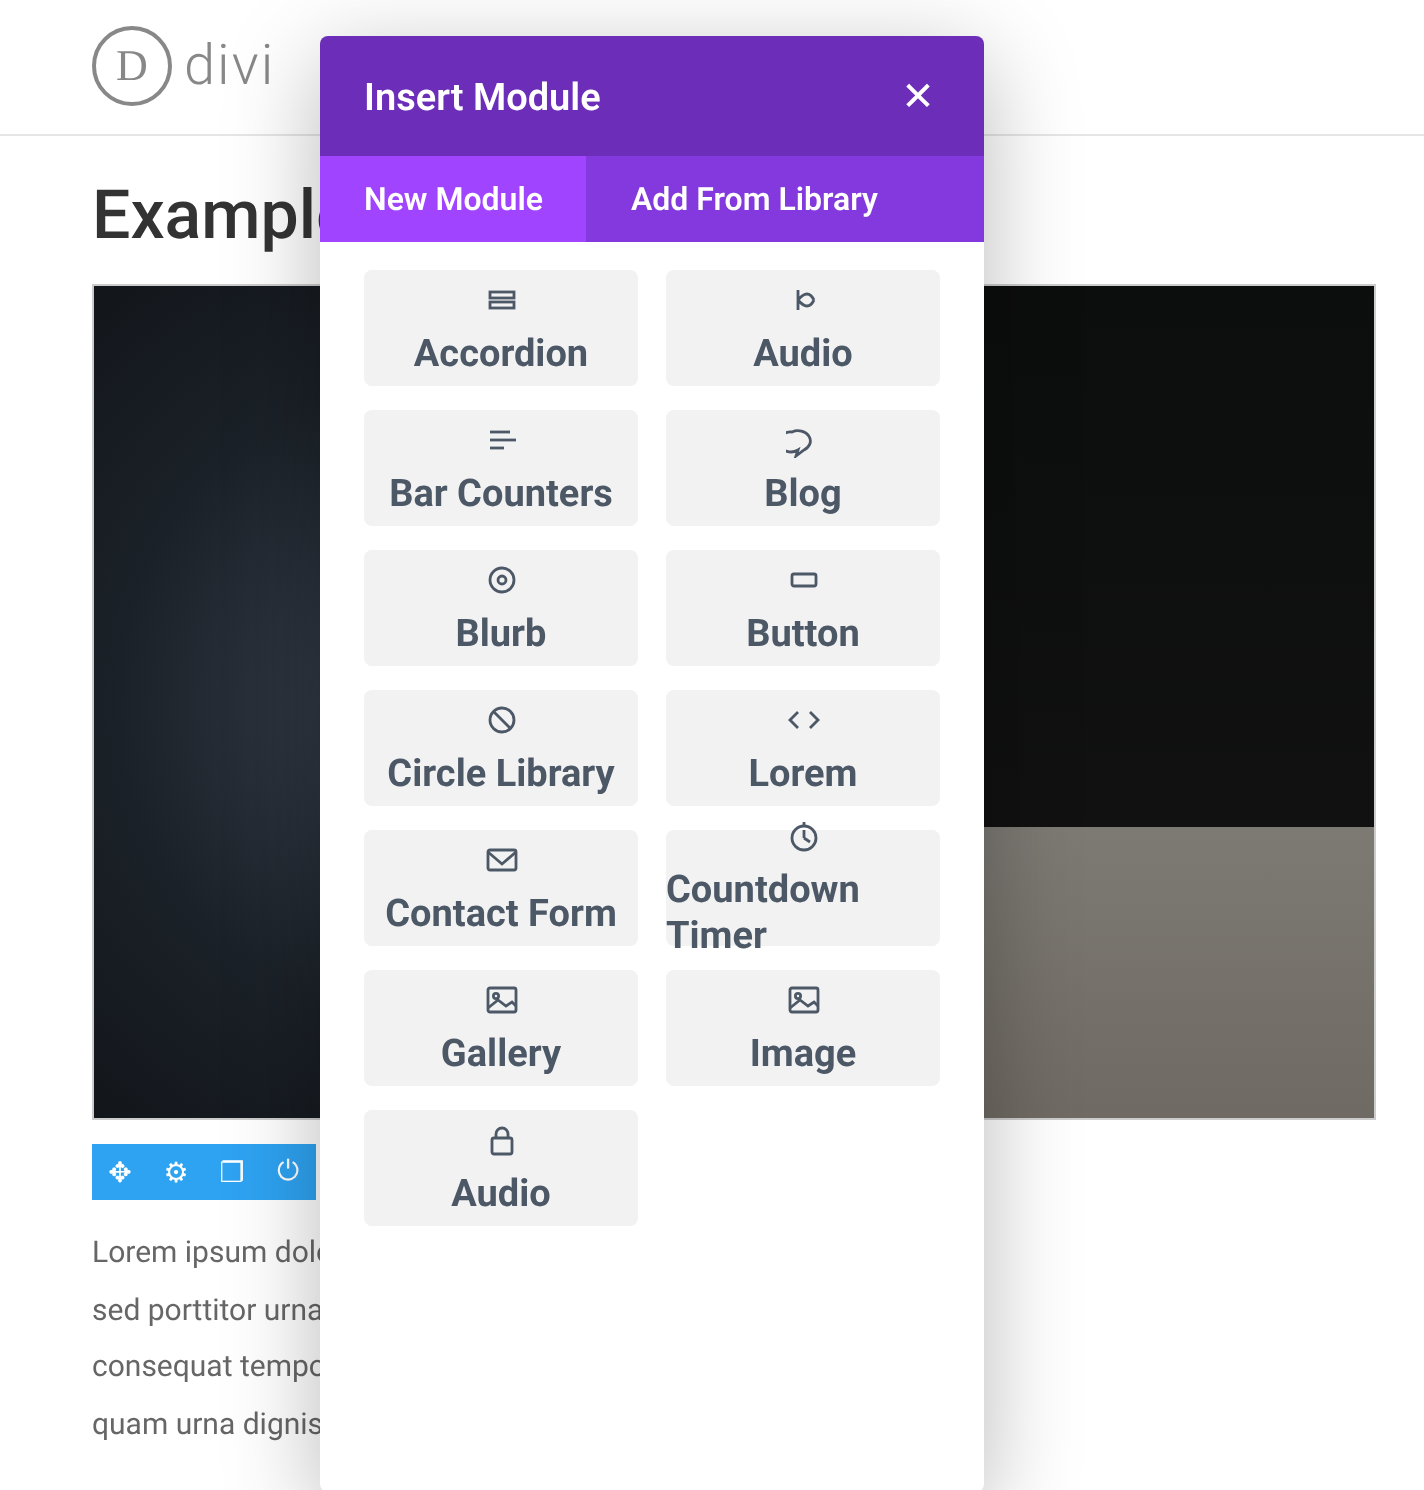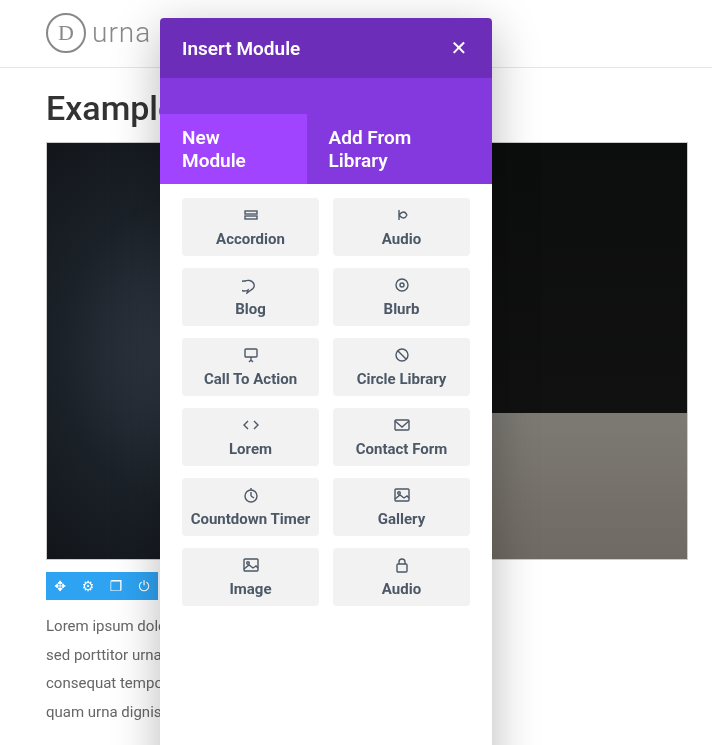--- a/index.html
+++ b/index.html
@@ -121,24 +121,23 @@
     width: 22px;
     text-align: center;
   }
   .modal-tabs {
     display: flex;
     background: #8339dd;
   }
   .modal-tab {
     padding: 12px 22px;
     color: #fff;
-    font-size: 19px;
+    font-size: 16px;
     font-weight: 600;
     cursor: pointer;
-    margin-top: 36px;
   }
   .modal-tab.active {
     background: #a044ff;
   }
   .modal-body {
     height: 625px;
     overflow-y: auto;
     padding: 14px 22px 18px 22px;
     position: relative;
   }
@@ -162,33 +161,33 @@
     gap: 6px;
   }
   .module .icon {
     color: #4c5866;
     font-size: 16px;
     height: 18px;
     display: flex; align-items: center; justify-content: center;
   }
   .module .icon svg { width: 18px; height: 18px; stroke: #4c5866; fill: none; stroke-width: 1.4; }
   .module .label {
-    font-size: 15px;
+    font-size: 19px;
     font-weight: 700;
     color: #4c5866;
   }
 </style>
 </head>
 <body>
 
 <div class="topbar">
   <div class="logo-circle">
       <span class="logo-d">D</span>
     </div>
-  <span class="logo-text">urna</span>
+  <span class="logo-text">divi</span>
 </div>
 
 <div class="page-area">
   <h1 class="page-title">Example</h1>
   <div class="content-row">
     <div class="col">
       <div class="col-img left"></div>
       <div class="toolbar">
         <div class="tool-btn">✥</div>
         <div class="tool-btn">⚙</div>
@@ -226,40 +225,48 @@
           <span class="icon">
             <svg viewBox="0 0 18 18">
               <use href="#i-audio"></use>
             </svg>
           </span>
           <span class="label">Audio</span>
         </div>
         <div class="module">
           <span class="icon">
             <svg viewBox="0 0 18 18">
+              <use href="#i-bars"></use>
+            </svg>
+          </span>
+          <span class="label">Bar Counters</span>
+        </div>
+        <div class="module">
+          <span class="icon">
+            <svg viewBox="0 0 18 18">
               <use href="#i-chat"></use>
             </svg>
           </span>
           <span class="label">Blog</span>
         </div>
         <div class="module">
           <span class="icon">
             <svg viewBox="0 0 18 18">
               <use href="#i-target"></use>
             </svg>
           </span>
           <span class="label">Blurb</span>
         </div>
         <div class="module">
           <span class="icon">
             <svg viewBox="0 0 18 18">
-              <use href="#i-cursor"></use>
-            </svg>
-          </span>
-          <span class="label">Call To Action</span>
+              <use href="#i-button"></use>
+            </svg>
+          </span>
+          <span class="label">Button</span>
         </div>
         <div class="module">
           <span class="icon">
             <svg viewBox="0 0 18 18">
               <use href="#i-circlecross"></use>
             </svg>
           </span>
           <span class="label">Circle Library</span>
         </div>
         <div class="module">

